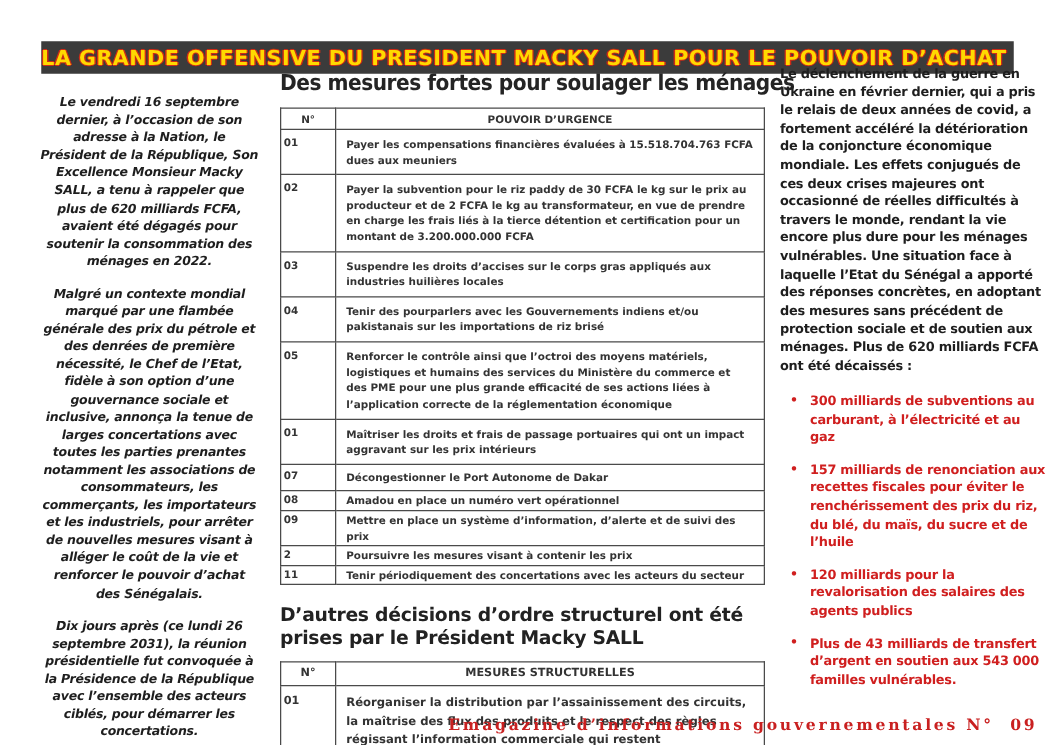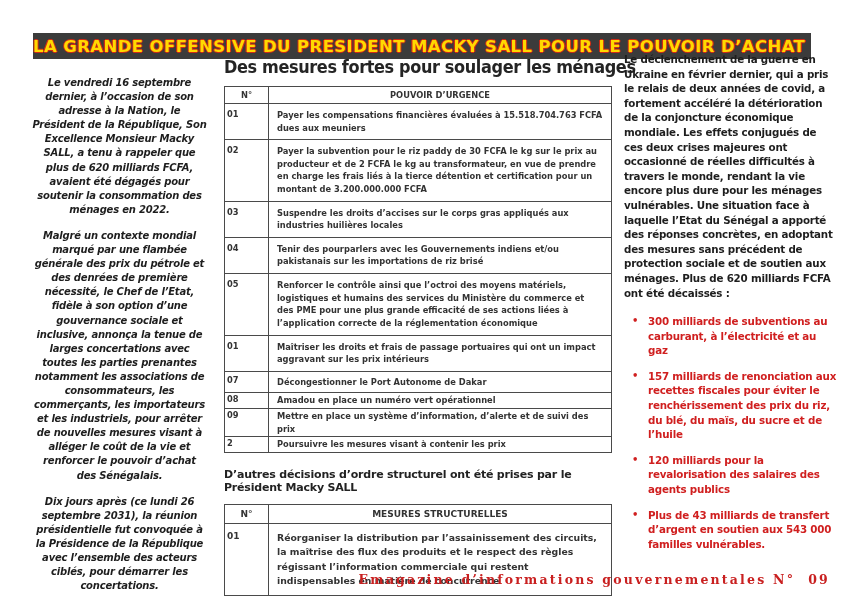--- a/index.html
+++ b/index.html
@@ -45,21 +45,21 @@
   .measures-table th,.measures-table td{
     border:1px solid #4a4a4a;font-weight:bold;color:#333;vertical-align:top;
   }
   .measures-table th{font-size:8.3px;text-align:center;padding:3px 2px;}
   .col-num{width:44px;}
   td.num{text-align:left;font-size:8.3px;padding:3px 2px;}
   td.txt{font-size:8.3px;line-height:1.52;padding:4px 8px;text-align:left;}
   tr.tall td.txt,tr.tall td.num{padding-top:5px;padding-bottom:5px;}
   tr.compact td.txt,tr.compact td.num{padding-top:1px;padding-bottom:1px;}
   .between{
-    margin:15px 0 0 0;font-weight:bold;font-size:11px;color:#222;letter-spacing:-.2px;
+    margin:15px 0 0 0;font-weight:bold;font-size:15px;color:#222;letter-spacing:-.2px;
   }
   .struct-table{margin-top:10px;}
   .struct-table th{font-size:9px;padding:4px 2px;}
   .struct-table td.num{font-size:9px;padding:7px 2px;}
   .struct-table td.txt{font-size:9.3px;line-height:1.55;padding:7px 8px;}
   
   .footer{
     position:absolute;right:13px;bottom:9px;
     font-family:"DejaVu Serif", serif;font-weight:bold;
     font-size:12.5px;letter-spacing:2.2px;color:#c92020;white-space:pre;
@@ -128,20 +128,24 @@
             <td class="txt">Amadou en place un numéro vert opérationnel</td>
           </tr>
         <tr class="compact">
             <td class="num">09</td>
             <td class="txt">Mettre en place un système d’information, d’alerte et de suivi des prix</td>
           </tr>
         <tr class="compact">
             <td class="num">2</td>
             <td class="txt">Poursuivre les mesures visant à contenir les prix</td>
           </tr>
+        <tr class="compact">
+            <td class="num">11</td>
+            <td class="txt">Tenir périodiquement des concertations avec les acteurs du secteur</td>
+          </tr>
       </tbody>
     </table>
 
     <p class="between">D’autres décisions d’ordre structurel ont été prises par le Président Macky SALL</p>
 
     <table class="measures-table struct-table">
       <colgroup>
           <col class="col-num">
           <col>
         </colgroup>

